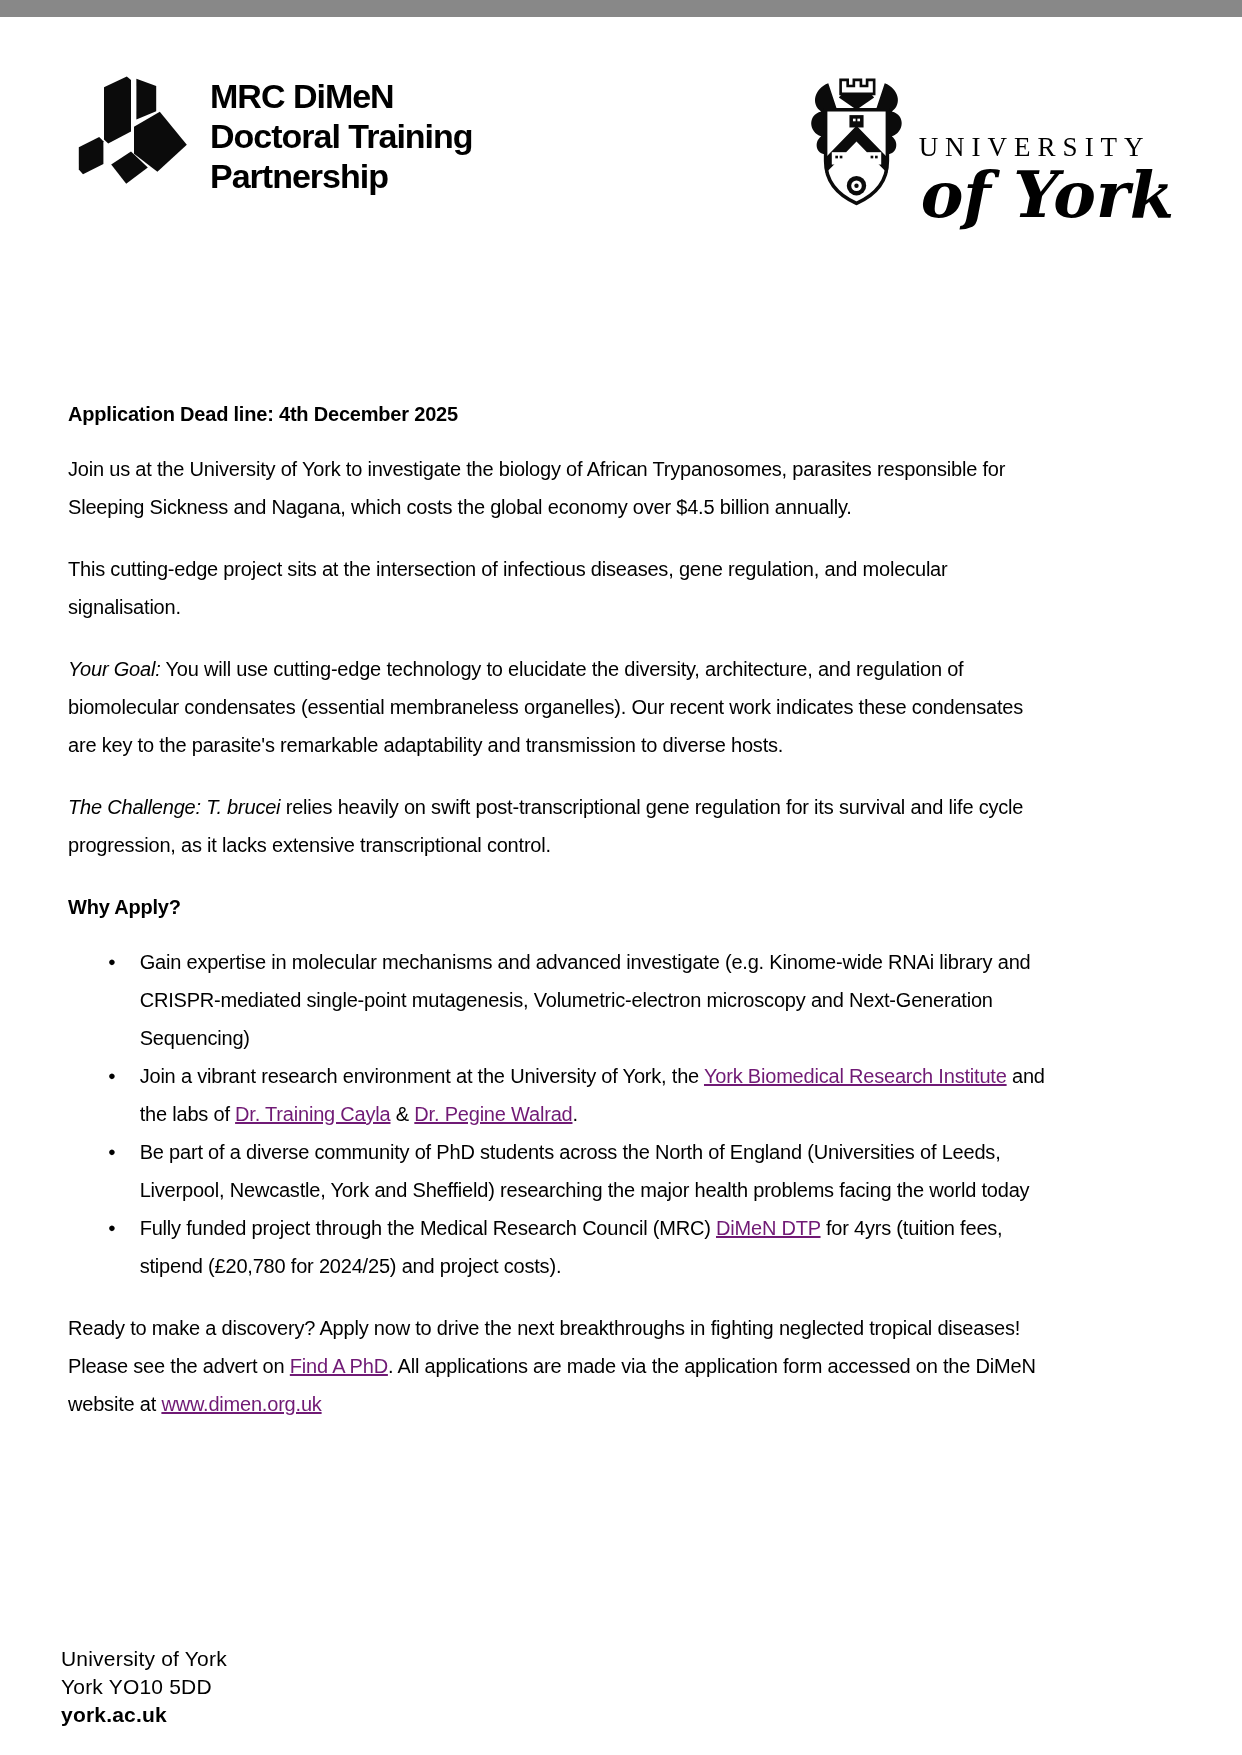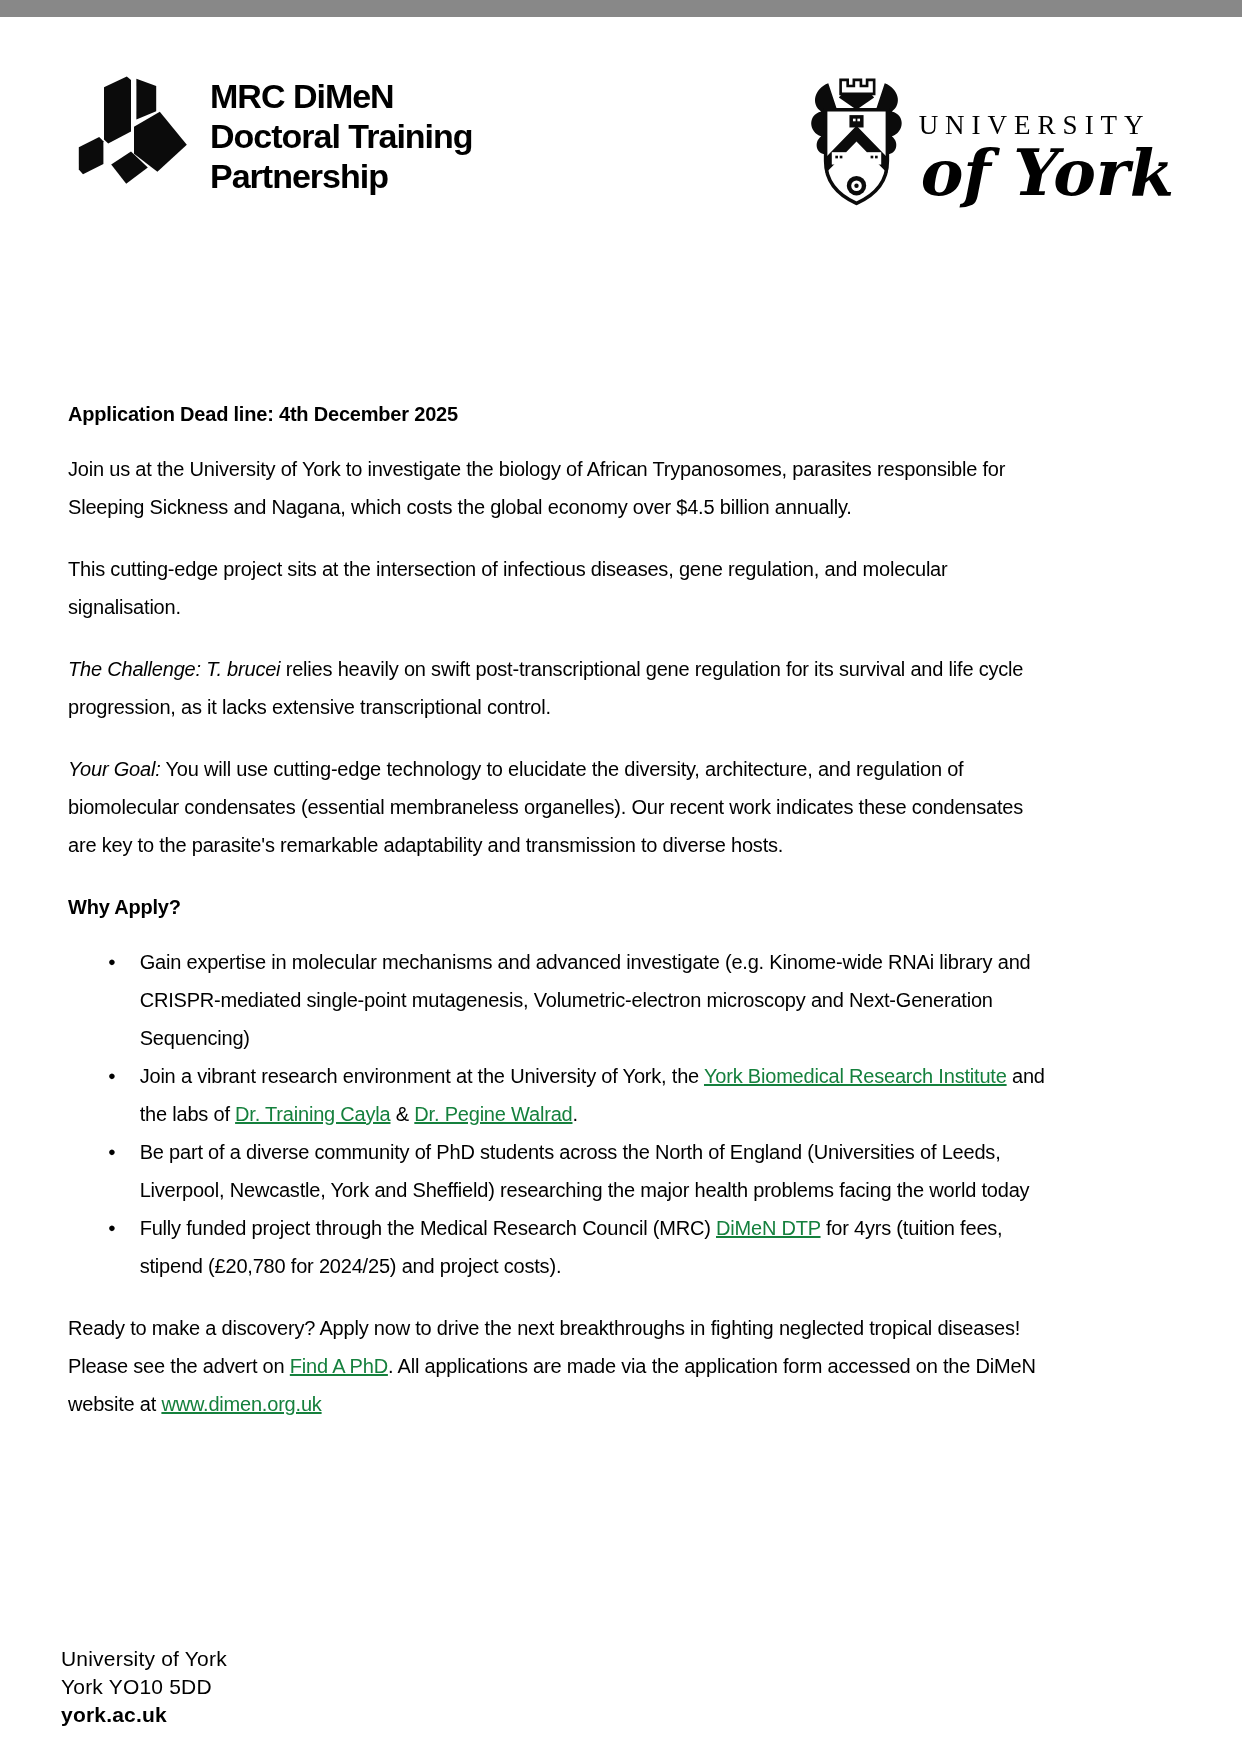--- a/index.html
+++ b/index.html
@@ -18,21 +18,21 @@
   .header {
     position:absolute; top:52px; left:68px; right:68px;
     display:flex; justify-content:space-between; align-items:flex-start;
   }
   .mrc-logo { display:flex; align-items:center; gap:22px; }
   .mrc-mark { width:120px; height:130px; flex:0 0 auto; }
   .mrc-text {
     font-weight:bold; font-size:34px; line-height:40px;
     letter-spacing:-1px;
   }
-  .york-logo { display:flex; align-items:center; gap:0; margin-top:2px; }
+  .york-logo { display:flex; align-items:flex-end; gap:0; margin-top:2px; }
   .york-crest { width:125px; height:150px; flex:0 0 auto; }
   .york-text { padding-top:16px; }
   .york-univ {
     font-family:"Liberation Serif", serif;
     font-size:27px; letter-spacing:7px; font-weight:500;
   }
   .york-script {
     font-family:"DejaVu Serif", serif;
     font-style:italic; font-weight:bold;
     font-size:64px; line-height:60px; margin-top:2px; margin-left:2px;
@@ -49,21 +49,21 @@
   .deadline { font-weight:bold; font-size:20px; margin-top:38px; }
   p.body { font-size:20px; line-height:38px; margin-top:24px; }
   p.body .lead-italic { font-style:italic; }
   h2.why { font-size:20px; font-weight:bold; margin-top:32px; }
   ul.why-list { list-style:none; margin-top:24px; }
   ul.why-list li {
     display:flex; gap:24px; font-size:20px; line-height:38px;
     padding-left:40px;
   }
   .bullet-dot { font-size:13px; line-height:38px; flex:0 0 auto; }
-  a.doc-link { color:#15803d; text-decoration:underline; cursor:pointer; }
+  a.doc-link { color:#701a75; text-decoration:underline; cursor:pointer; }
 
   
   .footer {
     position:absolute; left:61px; top:1628px;
     font-size:21px; line-height:28px; letter-spacing:0.2px;
   }
   .footer .bold { font-weight:bold; }
 </style>
 </head>
 <body>
@@ -134,23 +134,23 @@
 
   <div class="content">
 
 
     <p class="deadline">Application Dead line: 4th December 2025</p>
 
     <p class="body">Join us at the University of York to investigate the biology of African Trypanosomes, parasites responsible for Sleeping Sickness and Nagana, which costs the global economy over $4.5 billion annually.</p>
 
     <p class="body">This cutting-edge project sits at the intersection of infectious diseases, gene regulation, and molecular signalisation.</p>
 
+    <p class="body"><span class="lead-italic">Your Goal:</span><span> You will use cutting-edge technology to elucidate the diversity, architecture, and regulation of biomolecular condensates (essential membraneless organelles). Our recent work indicates these condensates are key to the parasite's remarkable adaptability and transmission to diverse hosts.</span></p>
+
     <p class="body"><span class="lead-italic">The Challenge: T. brucei</span><span> relies heavily on swift post-transcriptional gene regulation for its survival and life cycle progression, as it lacks extensive transcriptional control.</span></p>
-
-    <p class="body"><span class="lead-italic">Your Goal:</span><span> You will use cutting-edge technology to elucidate the diversity, architecture, and regulation of biomolecular condensates (essential membraneless organelles). Our recent work indicates these condensates are key to the parasite's remarkable adaptability and transmission to diverse hosts.</span></p>
 
     <h2 class="why">Why Apply?</h2>
 
     <ul class="why-list">
       <li>
         <span class="bullet-dot">●</span>
         <span>Gain expertise in molecular mechanisms and advanced investigate (e.g. Kinome-wide RNAi library and CRISPR-mediated single-point mutagenesis, Volumetric-electron microscopy and Next-Generation Sequencing)</span>
       </li>
       <li>
         <span class="bullet-dot">●</span>

